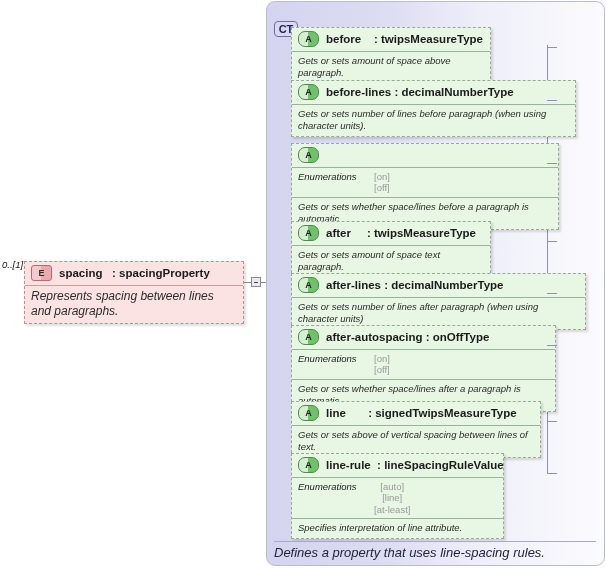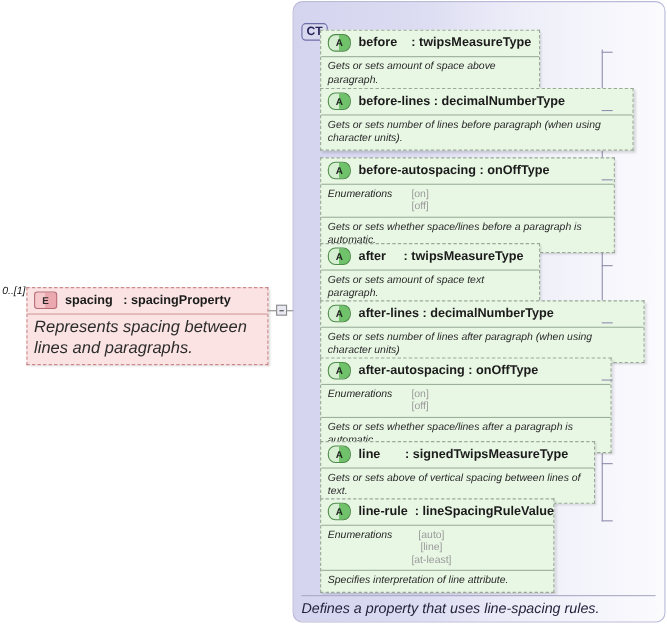--- a/index.html
+++ b/index.html
@@ -63,21 +63,21 @@
     font-size: 11px;
   }
   .node-name {
     font-size: 11.5px;
     font-weight: bold;
     color: #1b1b1b;
     white-space: pre;
   }
   #element-node .desc {
     border-top: 1px solid #cf9a9a;
-    font-size: 15px;
+    font-size: 12px;
     font-style: italic;
     color: #2c2c2c;
     padding: 3px 6px 4px 6px;
     line-height: 1.25;
   }
   #cardinality {
     position: absolute;
     left: 2px;
     top: 259px;
     font-size: 9.5px;
@@ -248,21 +248,20 @@
       <div class="attr-box" style="left: 24px; top: 78px; width: 285px;">
         <div class="attr-title">
           <span class="badge badge-a">A</span>
           <span class="attr-name">before-lines : decimalNumberType</span>
         </div>
         <div class="attr-desc attr-sep">Gets or sets number of lines before paragraph (when using character units).</div>
       </div>
       <div class="attr-box" style="left: 24px; top: 141px; width: 268px;">
         <div class="attr-title">
           <span class="badge badge-a">A</span>
-          <span class="attr-name">before-autospacing : onOffType</span>
         </div>
         <div class="attr-enum attr-sep">
           <span class="enum-label">Enumerations</span>
           <span class="enum-values">
             <div>[on]</div>
             <div>[off]</div>
           </span>
         </div>
         <div class="attr-desc attr-sep">Gets or sets whether space/lines before a paragraph is automatic.</div>
       </div>

